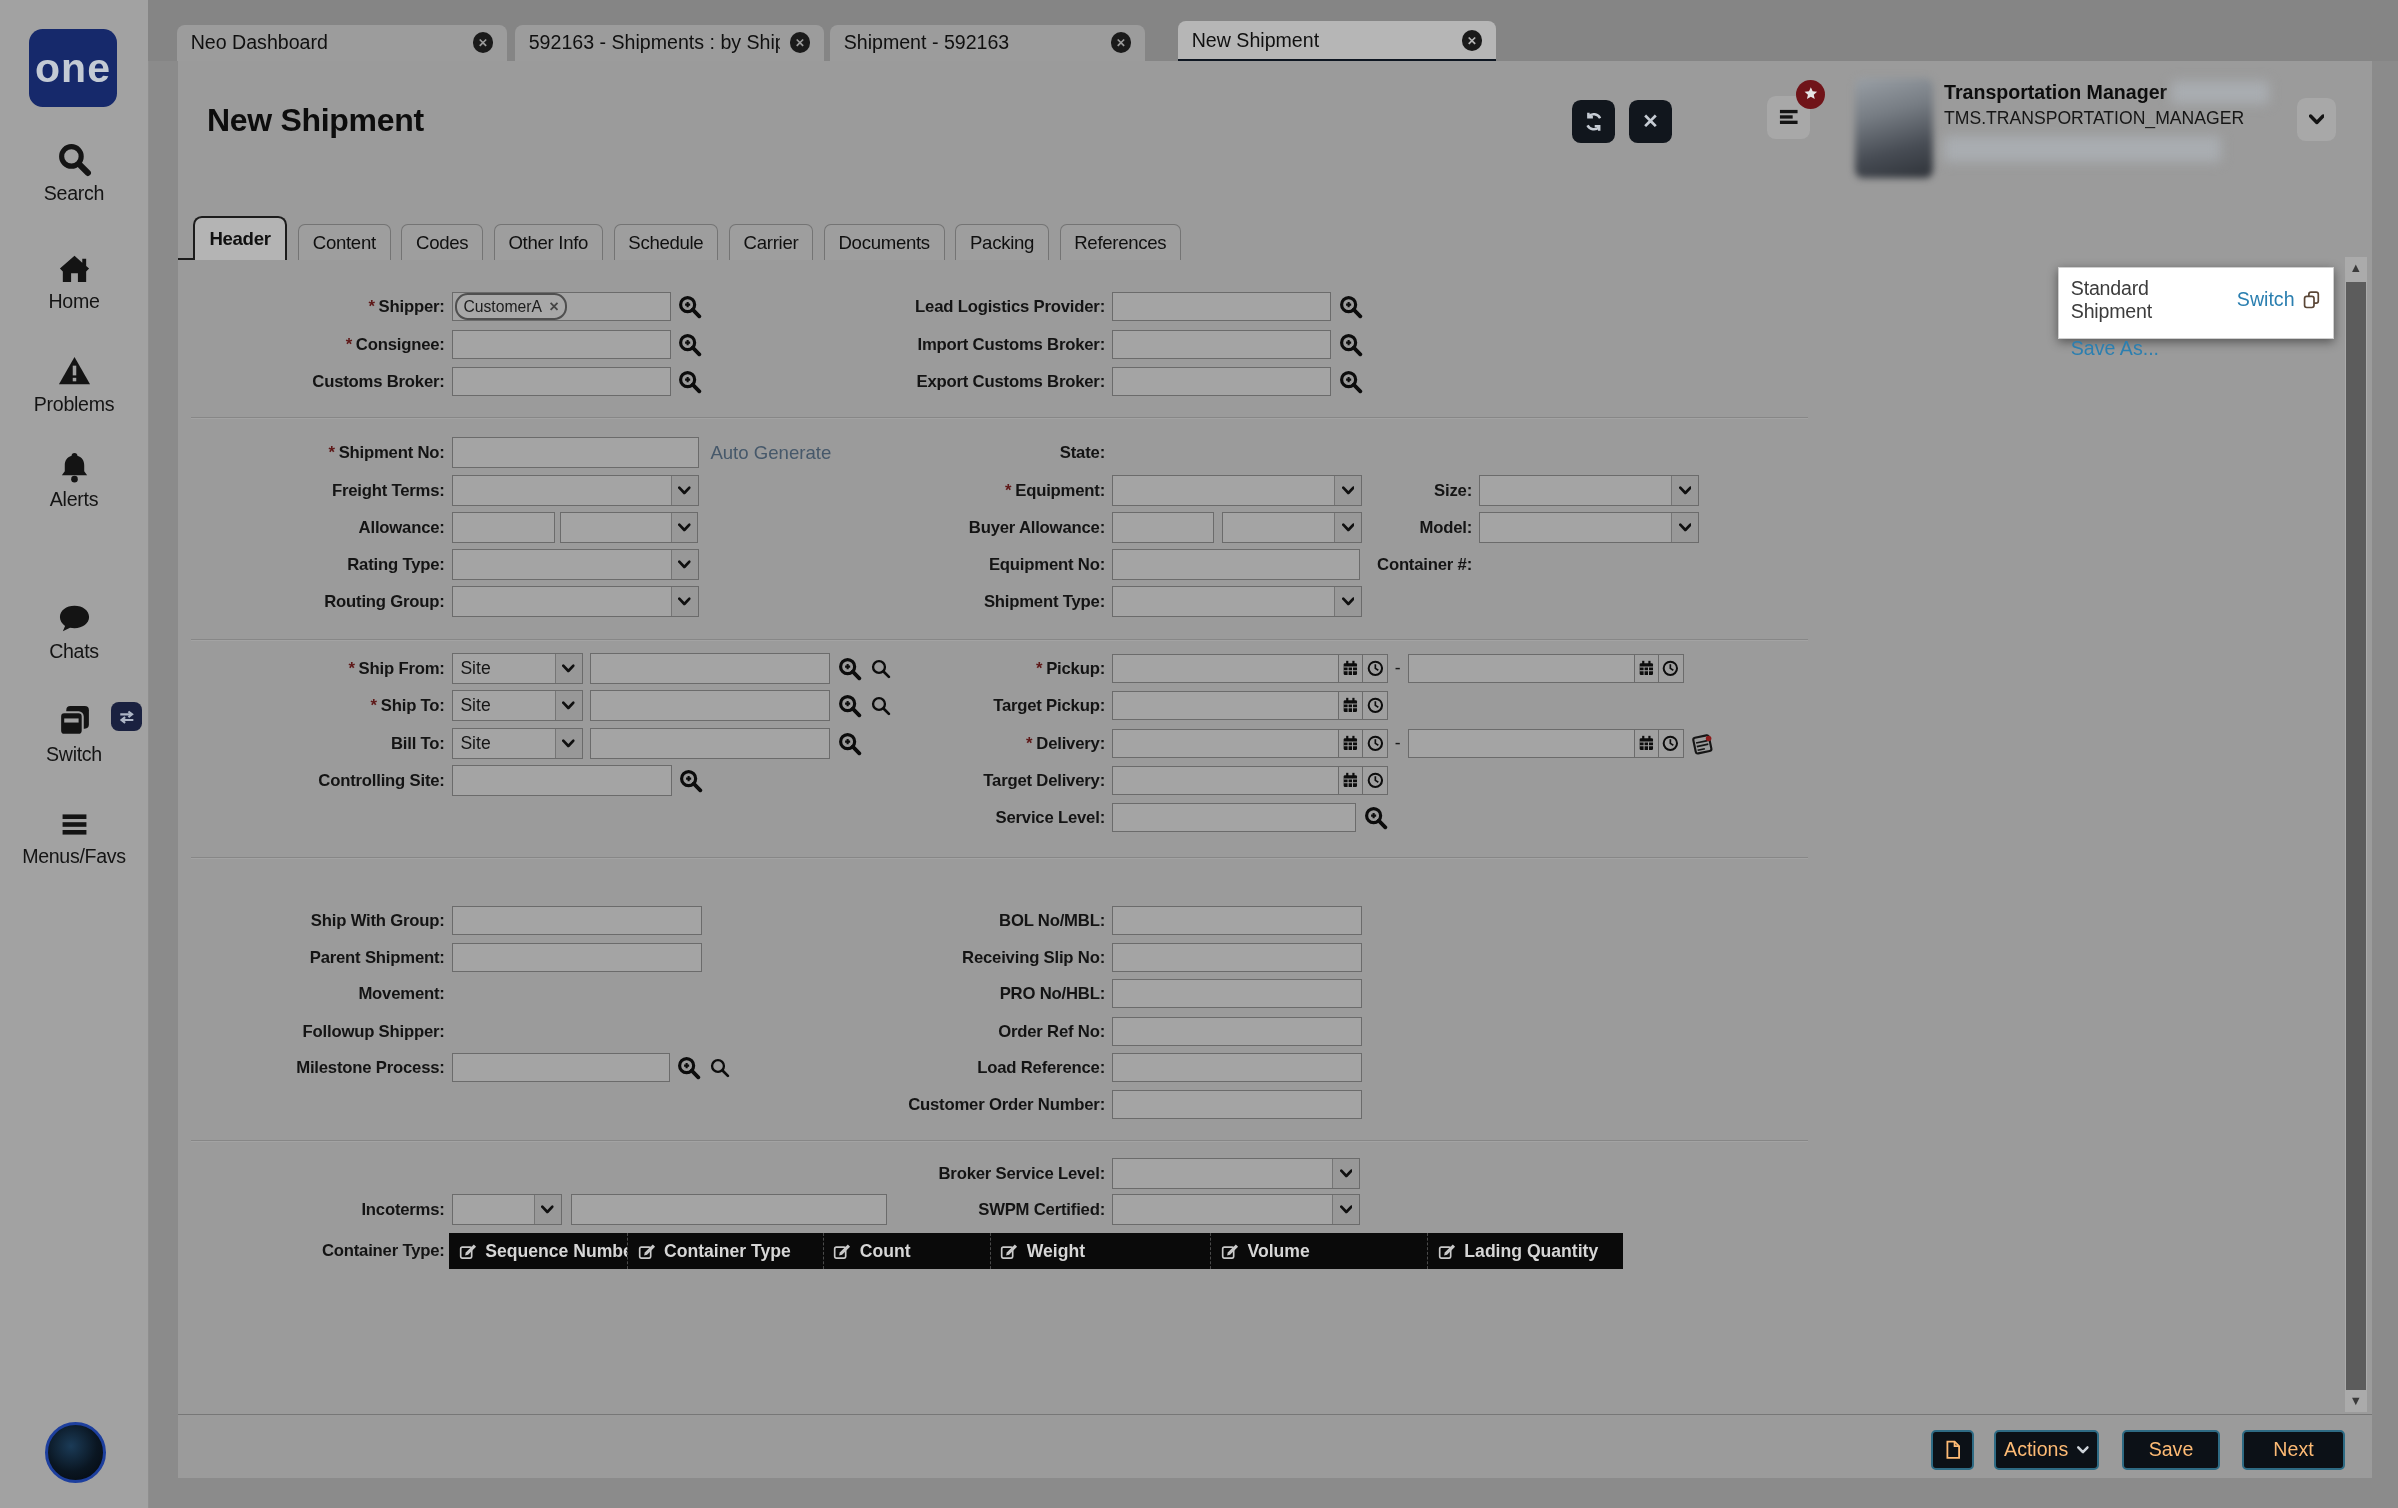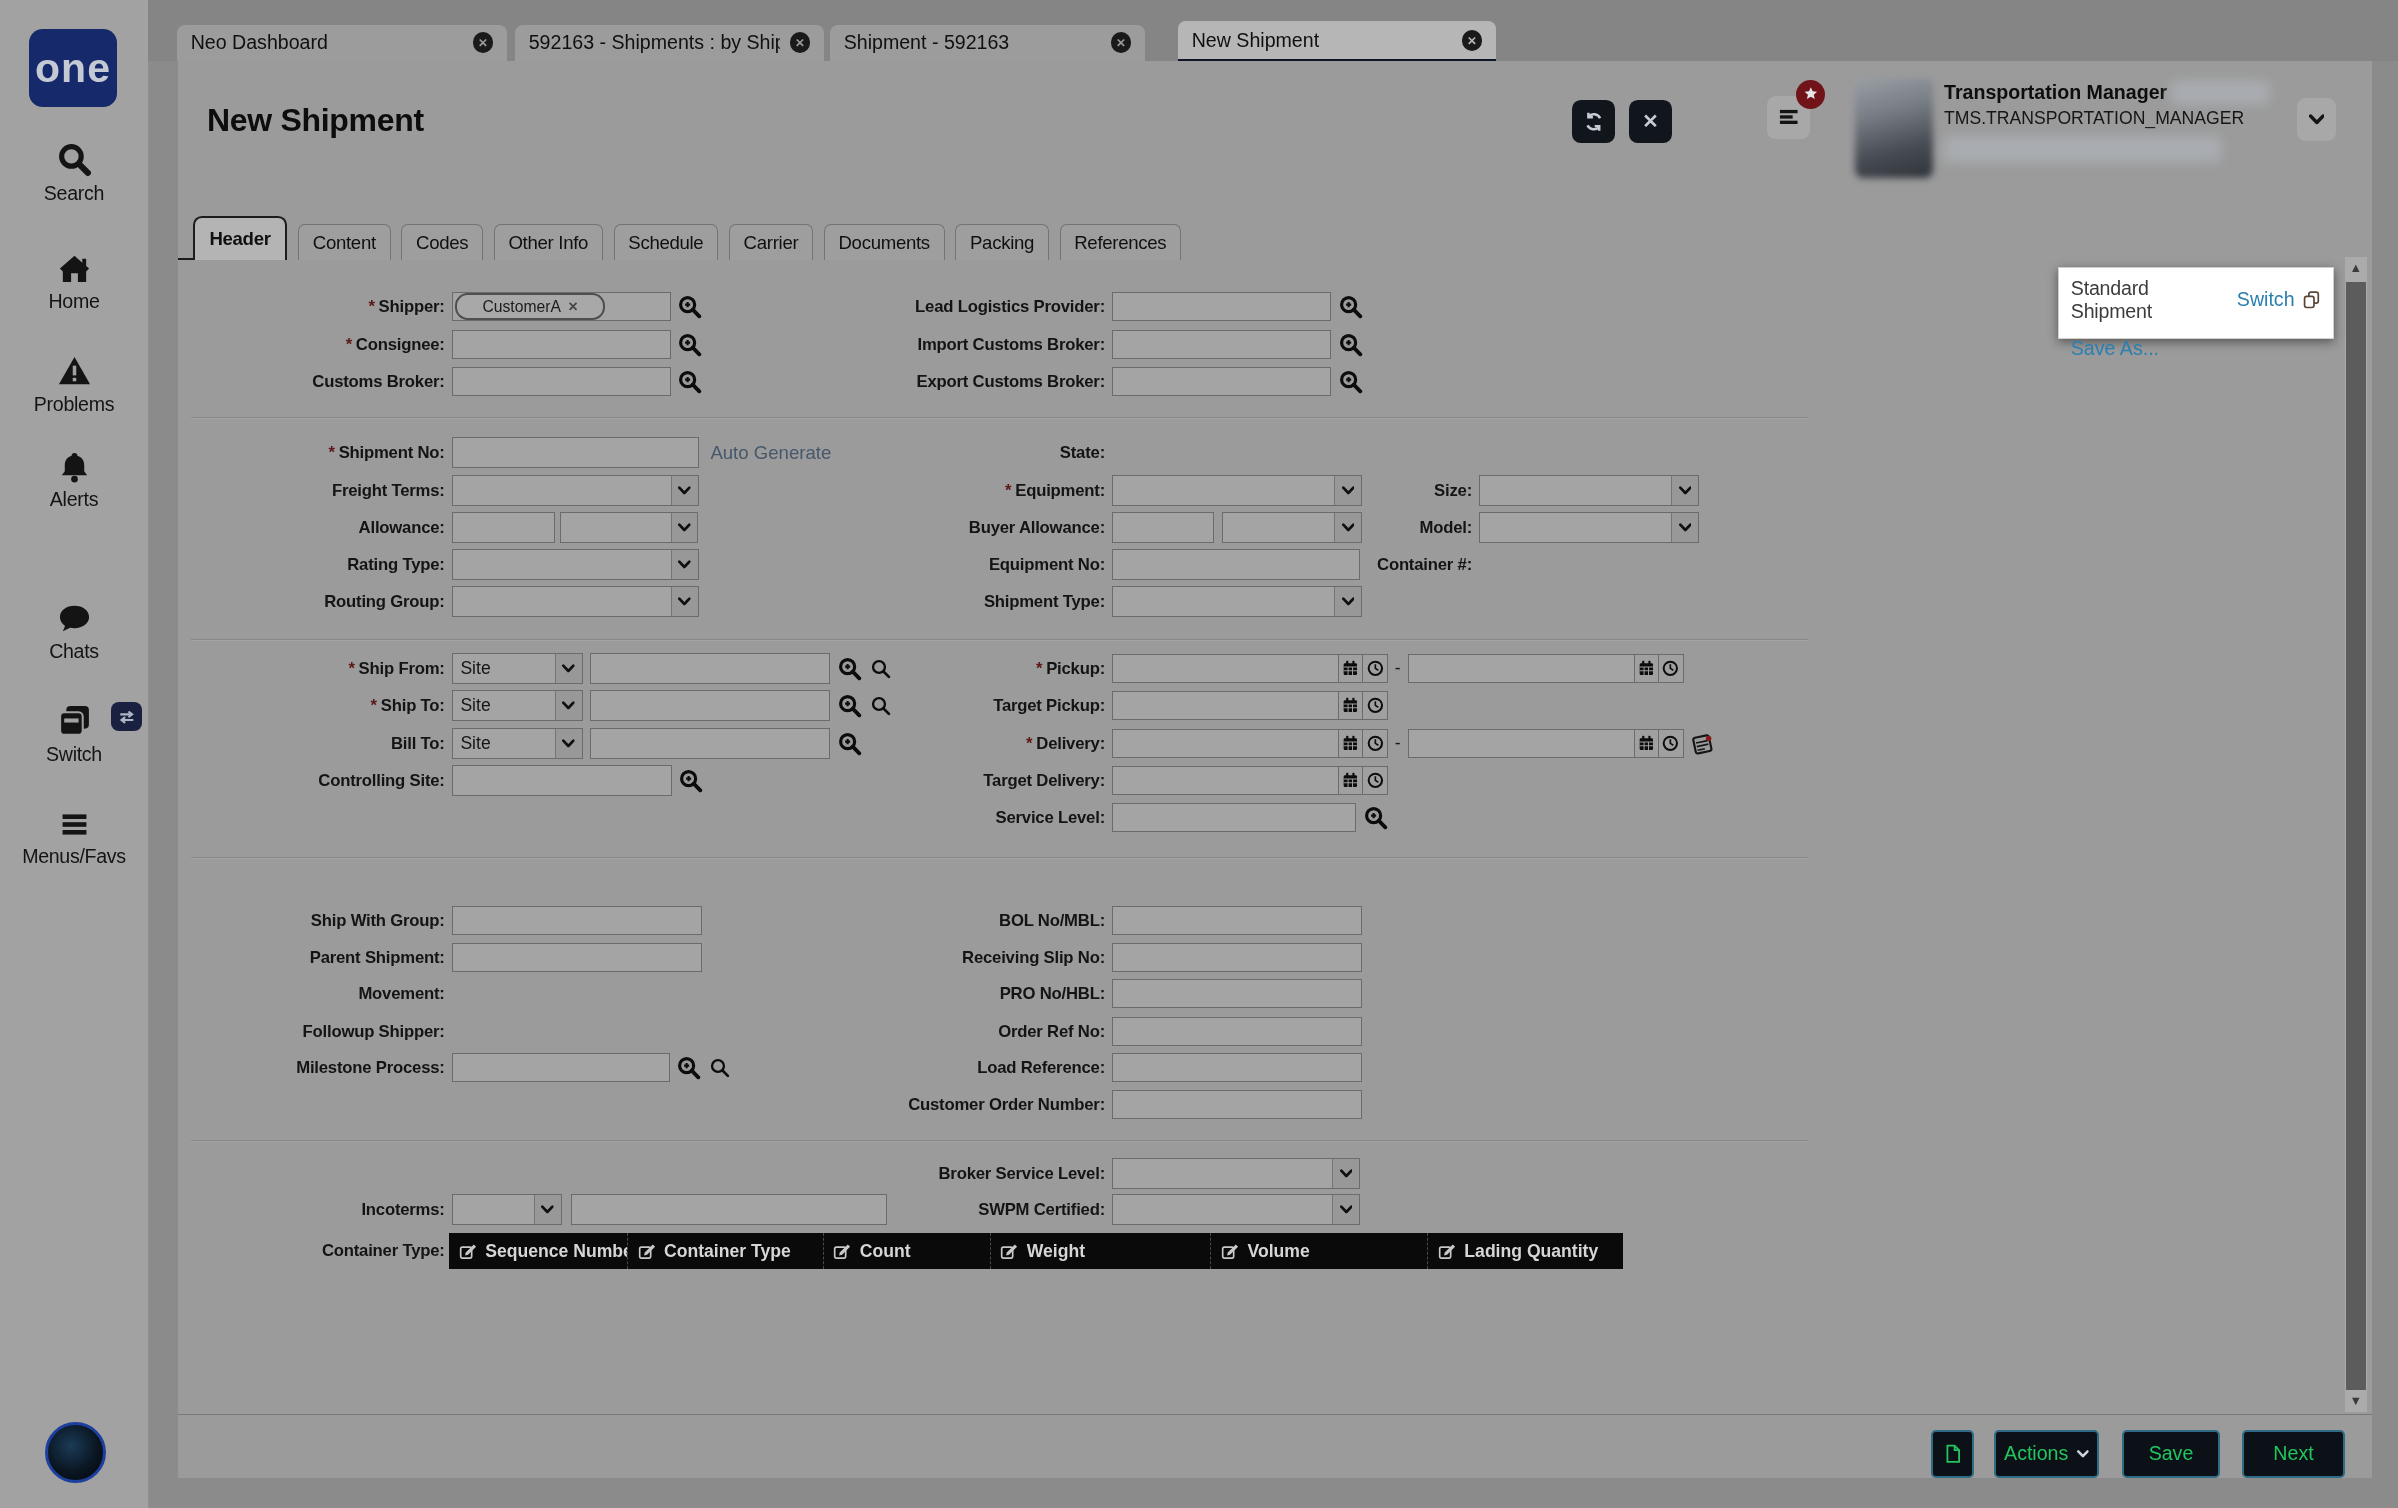--- a/index.html
+++ b/index.html
@@ -51,21 +51,21 @@
   .req{color:#5e1717;margin-right:3.9px;font-weight:700;}
   .inp{height:27.4px;background:#a4a4a4;border:1px solid #6b6b6b;box-sizing:border-box;flex:0 0 auto;padding:0 5.9px;font-size:16.7px;color:#1a1a1a;outline:none;}
   .sel{height:31px;background:#a4a4a4;border:1px solid #6b6b6b;box-sizing:border-box;display:flex;align-items:center;flex:0 0 auto;cursor:pointer;}
   .sel .val{flex:1 1 auto;padding:0 7.8px;font-size:17.6px;color:#161616;}
   .sel .cap{width:25.5px;height:100%;border-left:1px solid #757575;background:#989898;display:flex;align-items:center;justify-content:center;color:#101010;flex:0 0 auto;}
   .ibox{width:24.5px;height:29px;border:1px solid #6b6b6b;border-left:none;background:#a0a0a0;display:flex;align-items:center;justify-content:center;color:#0d0d0d;box-sizing:border-box;flex:0 0 auto;cursor:pointer;}
   .icafter{margin-left:6.9px;color:#0c0c0c;flex:0 0 auto;cursor:pointer;}
   .dash{margin:0 6.9px;font-size:17.6px;color:#1a1a1a;}
   .agl{margin-left:11.8px;font-size:18.6px;color:#46586a;cursor:pointer;}
   .chipwrap{height:29px;background:#a4a4a4;border:1px solid #6b6b6b;box-sizing:border-box;display:flex;align-items:center;padding:0 2.9px;flex:0 0 auto;}
-  .chip{height:22.5px;border:2px solid #4f4f4f;border-radius:12.7px;background:#a8a8a8;display:flex;align-items:center;padding:0 25px;font-size:15.7px;color:#1c1c1c;gap:6.9px;cursor:pointer;}
+  .chip{height:22.5px;border:2px solid #4f4f4f;border-radius:12.7px;background:#a8a8a8;display:flex;align-items:center;padding:0 6px;font-size:15.7px;color:#1c1c1c;gap:6.9px;cursor:pointer;}
   .chip .cx{font-size:12.7px;font-weight:700;color:#454545;}
   .sep{position:absolute;left:12.7px;width:1617px;height:1px;background:#878787;border-bottom:1px solid #a3a3a3;}
 
   
   .ctable{position:absolute;left:271px;top:1172px;width:1174px;height:36px;background:#0a0a0a;display:flex;}
   .ccell{display:flex;align-items:center;gap:7.8px;padding:0 9.8px;color:#d6d6d6;font-size:17.6px;font-weight:700;box-sizing:border-box;border-left:1px dashed #4a4a4a;white-space:nowrap;overflow:hidden;}
   .ccell:first-child{border-left:none;}
   .ccell .pic{color:#c9c9c9;flex:0 0 auto;}
 
   
@@ -75,21 +75,21 @@
   .plink{color:#2b7fb0;cursor:pointer;}
   .pop2{display:flex;justify-content:flex-start;margin-top:14px;padding-right:27.4px;}
 
   
   .vscroll{position:absolute;left:2167px;top:196px;width:21.6px;height:1155px;background:#ababab;}
   .sarrow{position:absolute;left:0;width:21.6px;height:21.6px;display:flex;align-items:center;justify-content:center;color:#3a3a3a;font-size:12.7px;cursor:pointer;}
   .sthumb{position:absolute;left:1px;top:24.5px;width:19.6px;height:1108px;background:#5c5c5c;cursor:pointer;}
 
   
   .bottombar{position:absolute;left:0;top:1353px;width:2194px;height:63px;background:#9b9b9b;border-top:1px solid #777777;}
-  .bbtn{position:absolute;top:14.7px;height:48px;background:#0c1117;border:2px solid #2e6b84;border-radius:4.9px;color:#22c55e;display:flex;align-items:center;justify-content:center;gap:8.8px;font-size:19.6px;box-sizing:border-box;cursor:pointer;}
+  .bbtn{position:absolute;top:14.7px;height:40px;background:#0c1117;border:2px solid #2e6b84;border-radius:4.9px;color:#fdba74;display:flex;align-items:center;justify-content:center;gap:8.8px;font-size:19.6px;box-sizing:border-box;cursor:pointer;}
   .caret-sm{color:#ccd2d8;}
   svg{display:block;}
 </style>
 </head>
 <body>
 
 <svg width="0" height="0" style="position:absolute">
   <defs>
     <symbol id="i-zoomplus" viewBox="0 0 24 24">
         <circle cx="10" cy="10" r="6.6" fill="none" stroke="currentColor" stroke-width="3"></circle>

